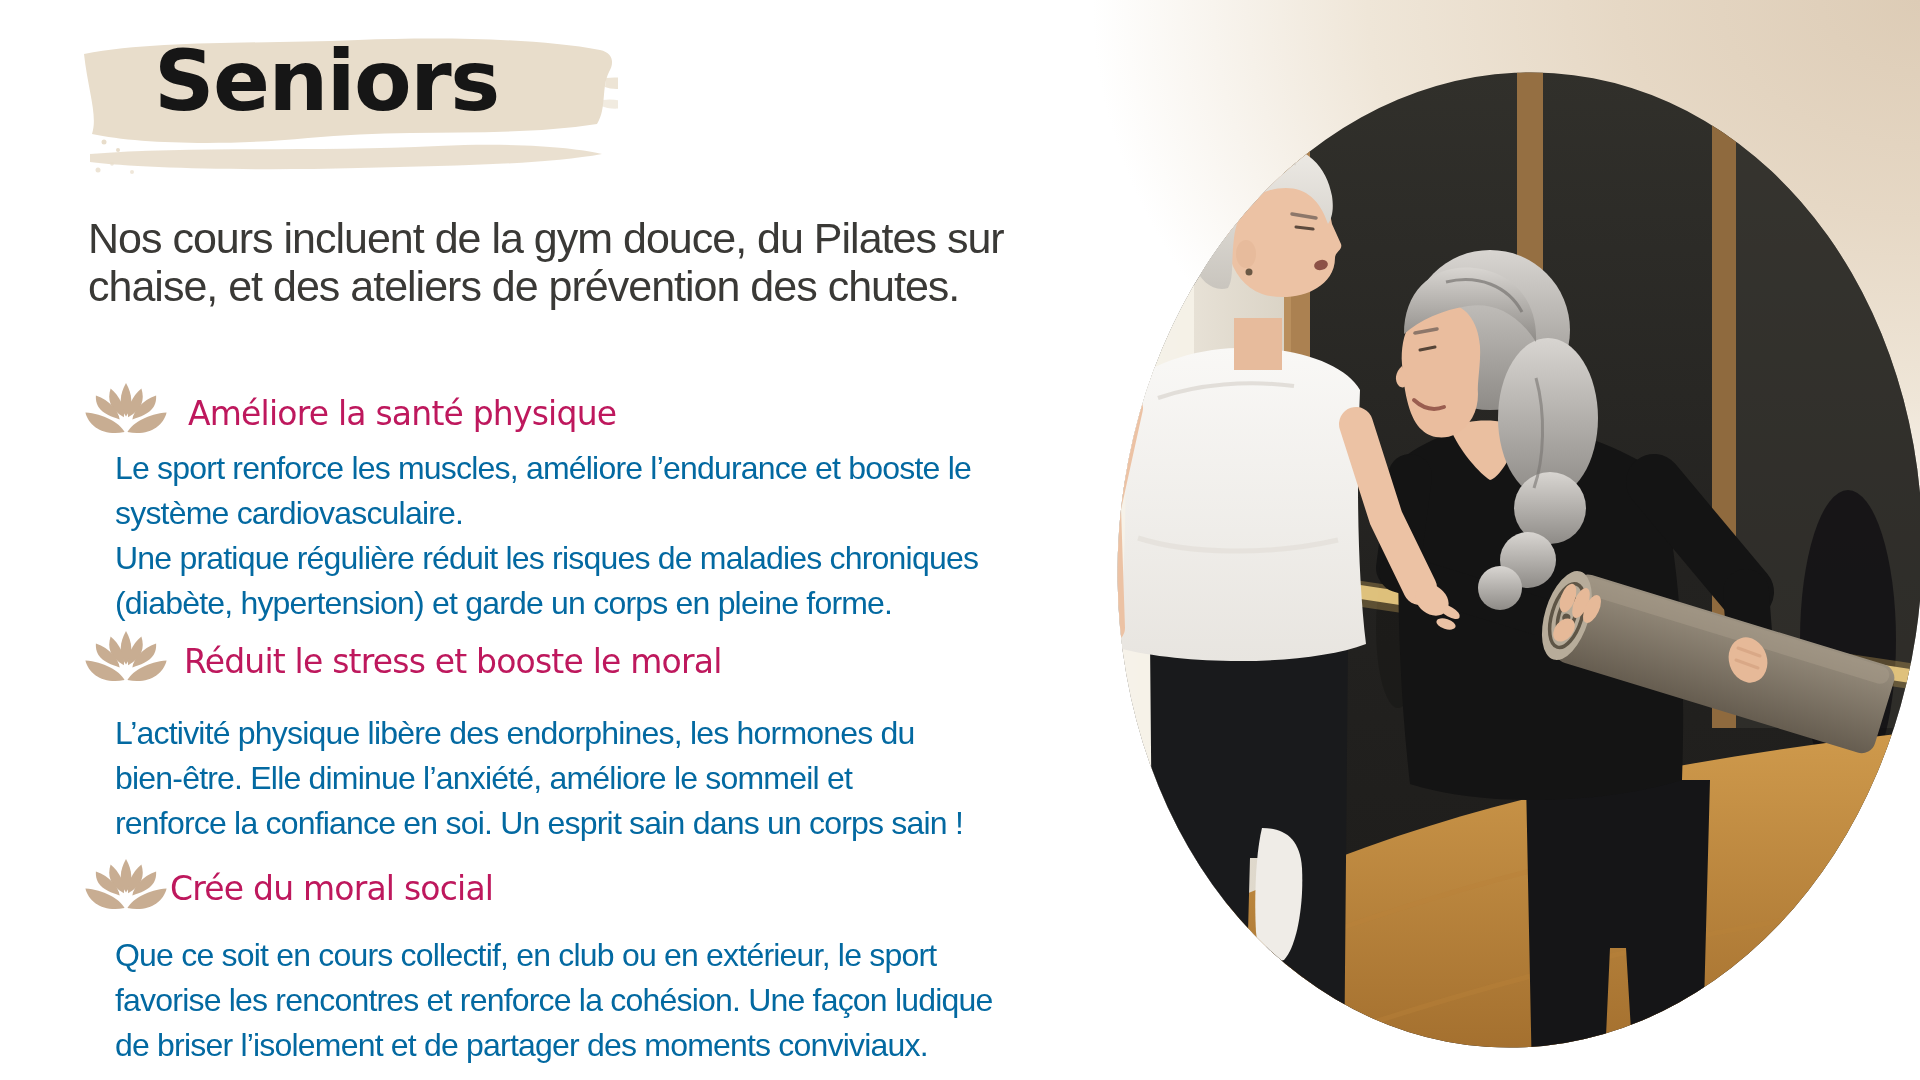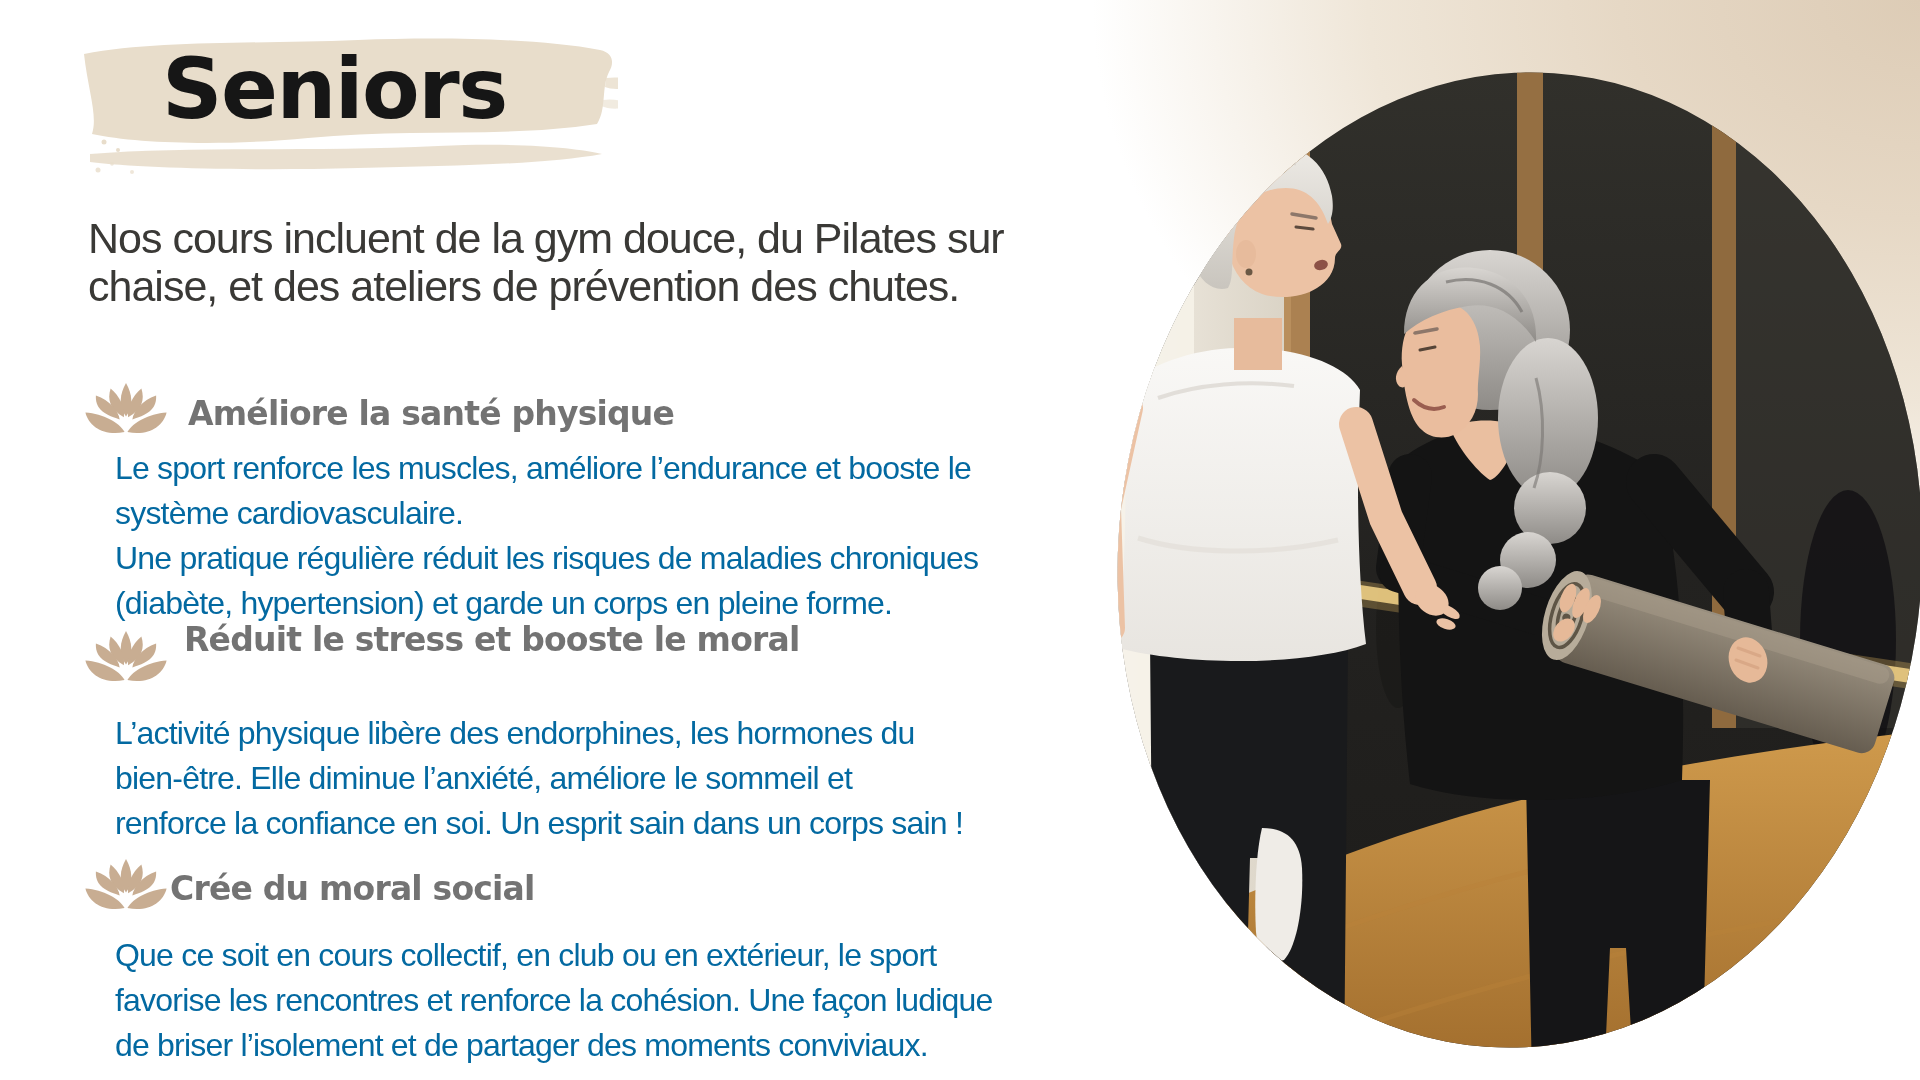--- a/index.html
+++ b/index.html
@@ -12,42 +12,42 @@
   .bg{
     position:absolute;inset:0;
     background:
       radial-gradient(1150px 840px at 100% 0%,
         #ddccb6 0%, #e6d8c5 26%, #efe6d8 48%, rgba(255,255,255,0) 72%),
       #ffffff;
   }
   .brush{position:absolute;left:78px;top:20px;width:540px;height:158px;}
   .brush svg{width:100%;height:100%;display:block;}
   .title{
-    position:absolute;left:150px;top:30px;margin:12px;
+    position:absolute;left:150px;top:30px;margin:4px;
     font-family:"DejaVu Sans", sans-serif;
     font-weight:800;font-size:84px;line-height:94px;
     letter-spacing:-1.5px;color:#161616;
   }
   .intro{
     position:absolute;left:88px;top:214px;margin:0;
     width:1130px;
     font-size:43px;line-height:48px;letter-spacing:-1px;
     color:#3a3936;white-space:pre-line;
   }
   .lotus{position:absolute;left:84px;width:84px;height:62px;display:block;}
   .lotus svg{width:100%;height:100%;display:block;}
   .l1{top:380px}.l2{top:628px}.l3{top:856px}
   .h{
     position:absolute;margin:0;
     font-family:"DejaVu Sans", sans-serif;
-    font-weight:700;font-size:33px;line-height:40px;
-    letter-spacing:-0.8px;color:#737373;
+    font-weight:400;font-size:33px;line-height:40px;
+    letter-spacing:-0.8px;color:#be185d;
   }
   .h1{left:188px;top:394px}
-  .h2{left:184px;top:620px}
+  .h2{left:184px;top:642px}
   .h3{left:170px;top:869px}
   .b{
     position:absolute;left:115px;margin:0;
     font-size:32px;line-height:45px;letter-spacing:-0.8px;
     color:#0369a1;white-space:pre-line;
   }
   .b1{top:446px}.b2{top:711px}.b3{top:933px}
   .photo{position:absolute;left:1098px;top:68px;width:832px;height:1012px;}
   .photo svg{width:100%;height:100%;display:block;}
 </style>

